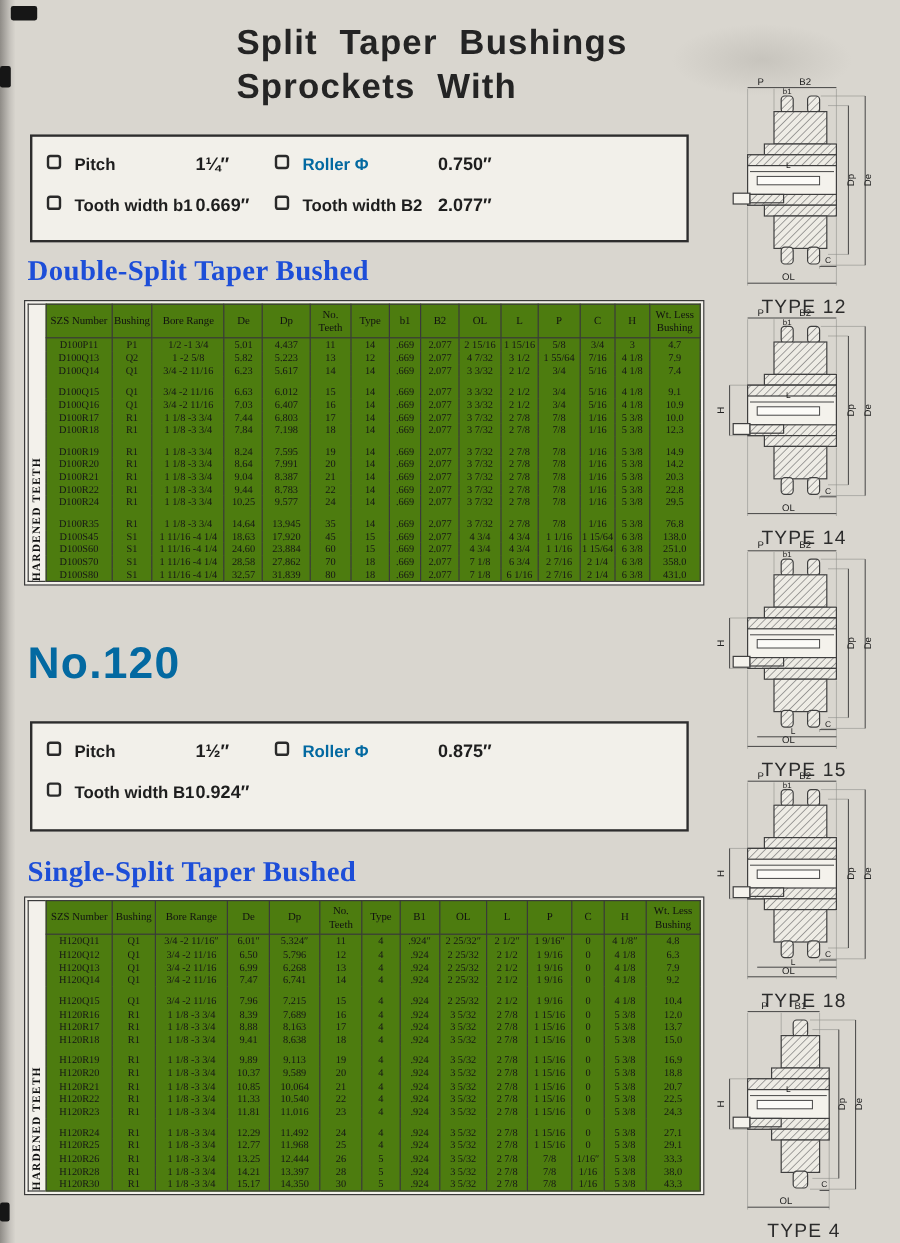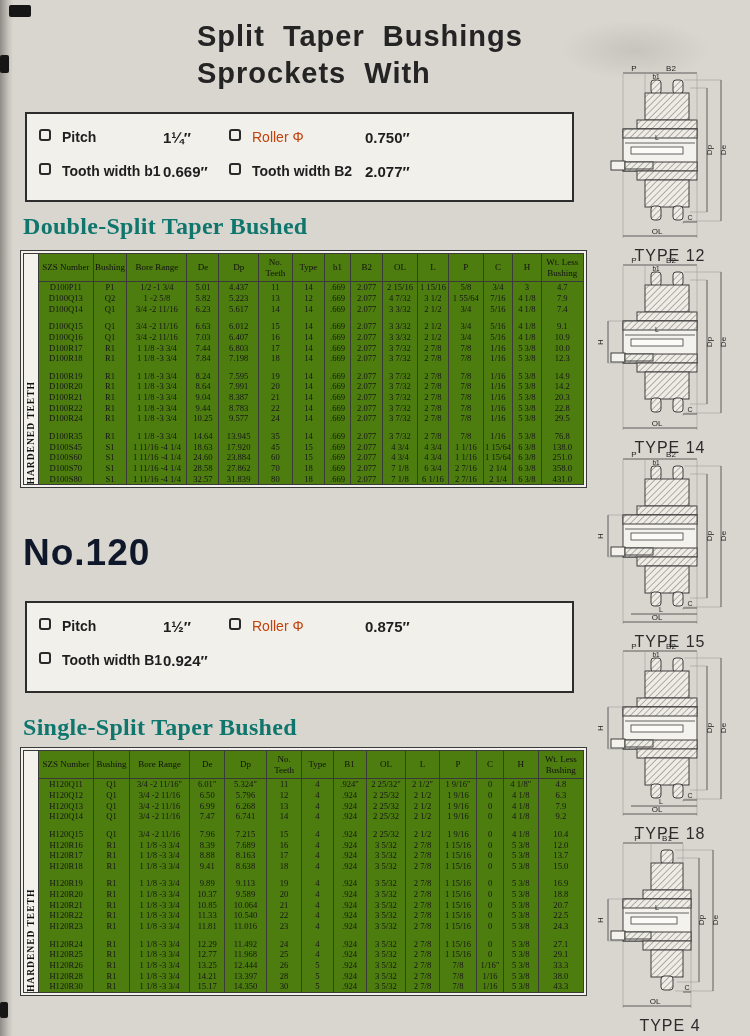--- a/index.html
+++ b/index.html
@@ -17,29 +17,29 @@
   .specbox{position:absolute;left:25px;width:549px;background:#f2f0ea;border:2px solid #2d2d2d;
         padding:15px 14px 6px 12px}
   #spec1{top:112px;height:90px}
   #spec2{top:601px;height:92px}
   .specrow{display:flex;margin-bottom:17px}
   .specitem{display:flex;align-items:flex-start;width:190px}
   .specitem.wide{width:auto}
   .bullet{width:12px;height:12px;border:2px solid #2a2a2a;border-radius:3px;margin-right:11px;flex:none}
   .sl{font-weight:bold;font-size:14px;width:101px;white-space:nowrap}
   .specitem.wide .sl{width:113px}
-  .sl.reg{font-weight:normal;color:#c2410c}
+  .sl.reg{font-weight:bold;color:#0369a1}
   .sv{font-weight:bold;font-size:15px;white-space:nowrap}
 
   .sechead{position:absolute;left:23px;font-family:"Liberation Serif",serif;font-weight:bold;
-        font-size:24px;color:#0f766e;letter-spacing:.3px}
+        font-size:24px;color:#1d4ed8;letter-spacing:.3px}
   #head1{top:213px}
   #head2{top:714px}
   .no120{position:absolute;left:23px;top:532px;font-size:37px;font-weight:bold;
-        letter-spacing:1px;color:#0f172a}
+        letter-spacing:1px;color:#0369a1}
 
   .tablebox{position:absolute;left:20px;width:567px;border:1px solid #3a3a3a;background:#f3f1eb;
         padding:2px;display:flex}
   #table1{top:250px}
   #table2{top:747px}
   .side{width:15px;border:1px solid #3a3a3a;border-right:none;display:flex;justify-content:center}
   #table1 .side{padding-top:46px}
   #table2 .side{padding-top:88px}
   .side span{writing-mode:vertical-rl;transform:rotate(180deg);font-family:"Liberation Serif",serif;
         font-weight:bold;font-size:9.5px;letter-spacing:1px;white-space:nowrap;color:#111}

